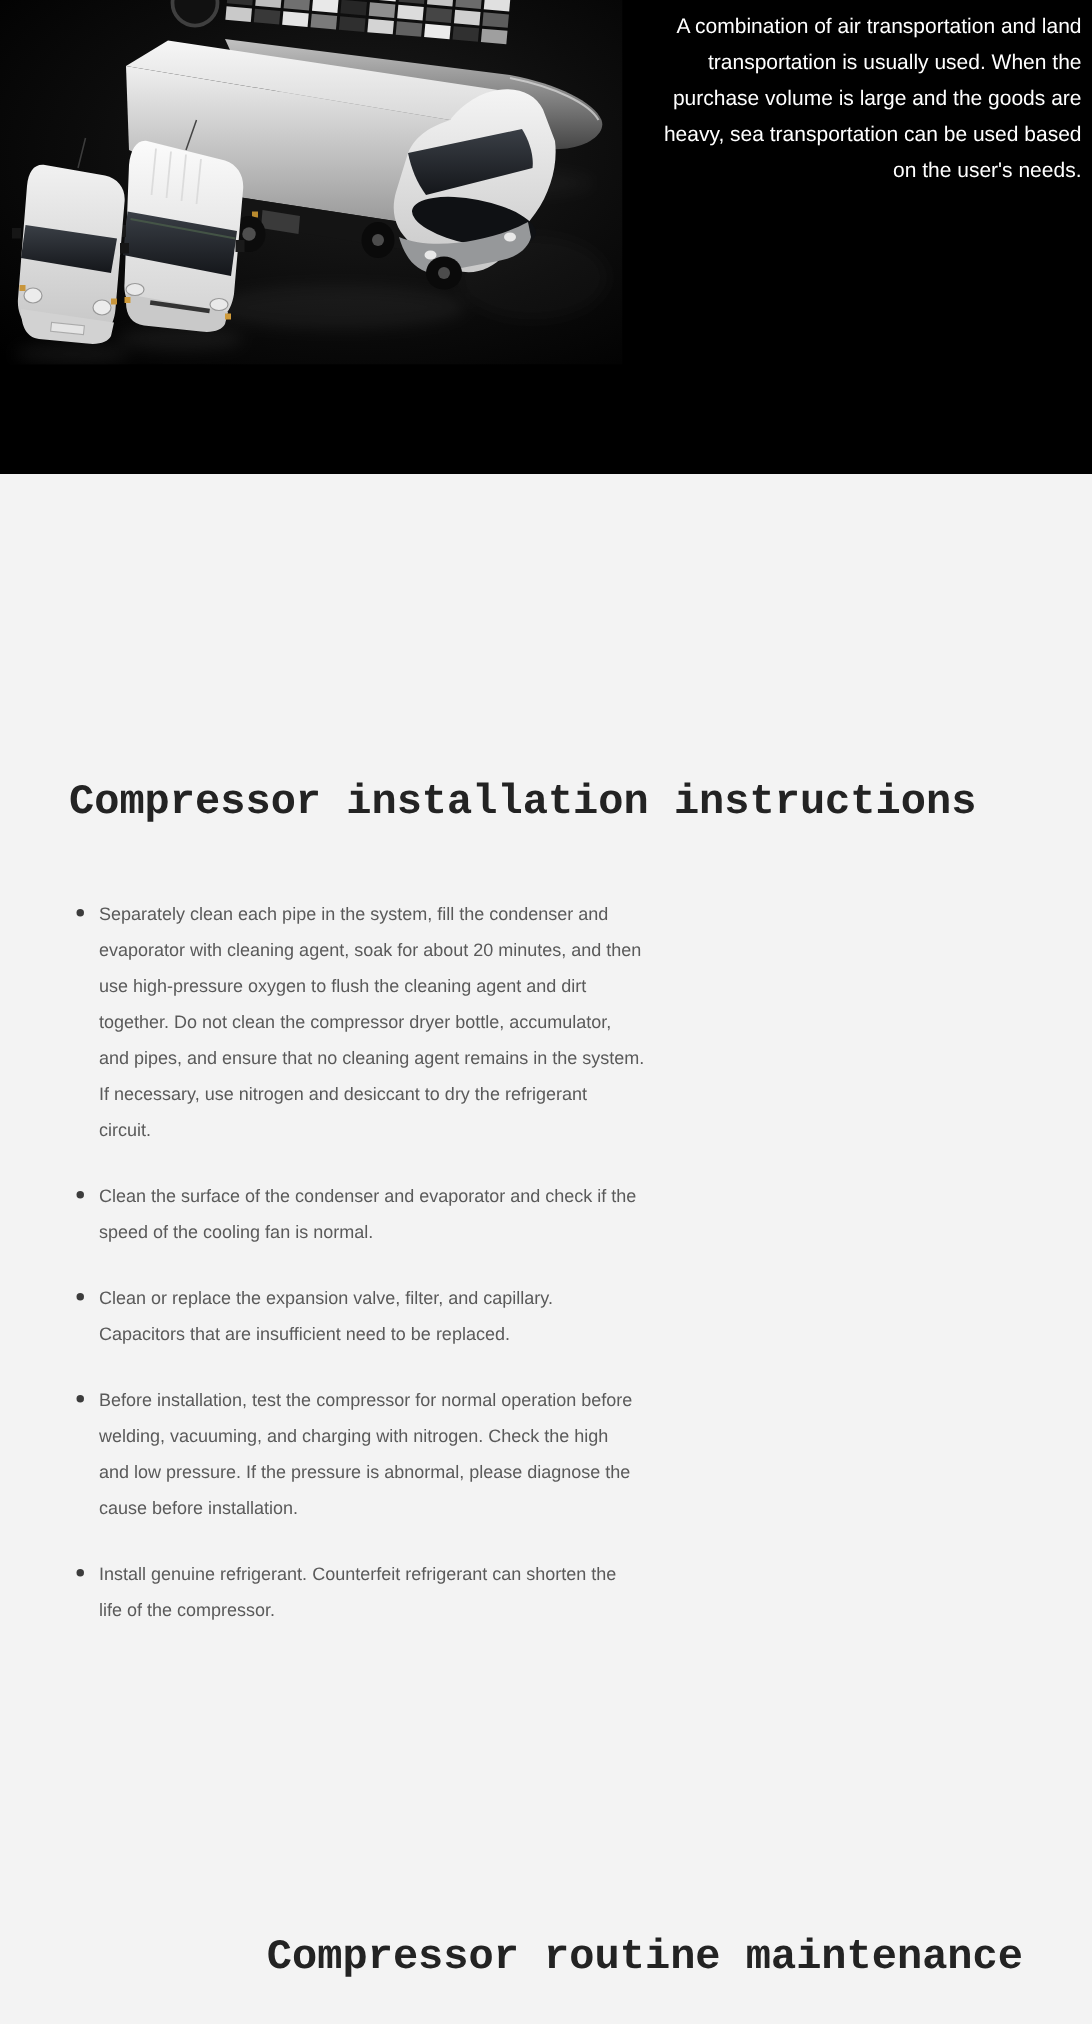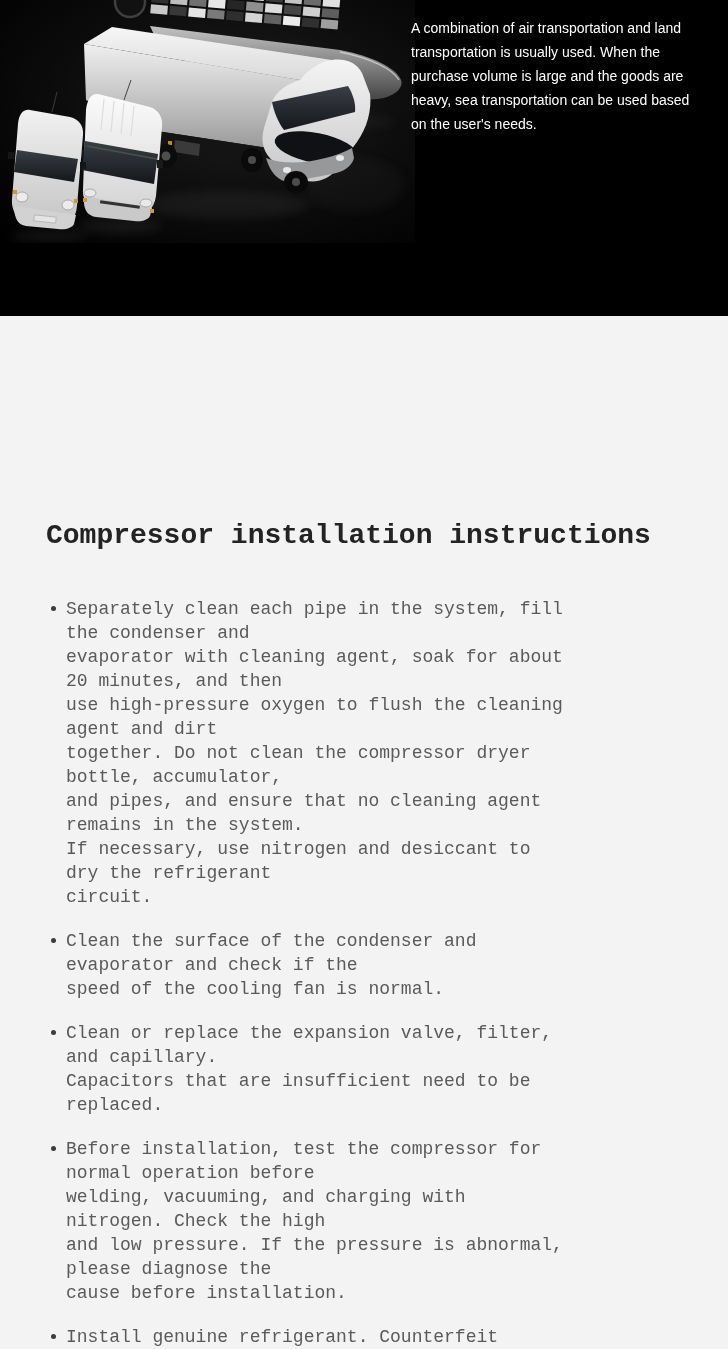--- a/index.html
+++ b/index.html
@@ -16,25 +16,26 @@
     position: relative;
     width: 728px; height: 316px;
     background: #000;
   }
   .banner-photo {
     position: absolute; left: 0; top: 0;
     width: 415px; height: 243px;
     display: block;
   }
   .banner-caption {
-    position: absolute; left: 411px; top: 16px;
+    position: absolute; left: 411px; top: 5px;
     width: 310px; margin: 0;
     color: #ffffff;
     font-size: 14px; line-height: 24px;
     white-space: pre-line;
+    text-align: right;
   }
 
   
   .content { padding: 204px 46px 0 46px; }
   .section-heading {
     margin: 0;
     font-size: 28px; line-height: 32px;
     font-weight: 700;
     color: #232323;
     font-family: Liberation Mono, monospace;
@@ -42,23 +43,22 @@
   .bullet-list {
     list-style: none;
     margin: 45px 0 0 0; padding: 0;
   }
   .bullet-list li {
     position: relative;
     padding-left: 20px;
     margin: 0 0 20px 0;
     max-width: 520px;
     color: #5a5a5a;
-    font-size: 18px; line-height: 24px;
+    font-size: 12px; line-height: 24px;
     white-space: pre-line;
-    font-family: Liberation Mono, monospace;
   }
   .bullet-list li:last-child { margin-bottom: 0; }
   .bullet-list li::before {
     content: "";
     position: absolute; left: 5px; top: 9px;
     width: 5px; height: 5px; border-radius: 50%;
     background: #3c3c3c;
   }
   .section-heading.second { margin-top: 205px; text-align: right; }
 </style>

